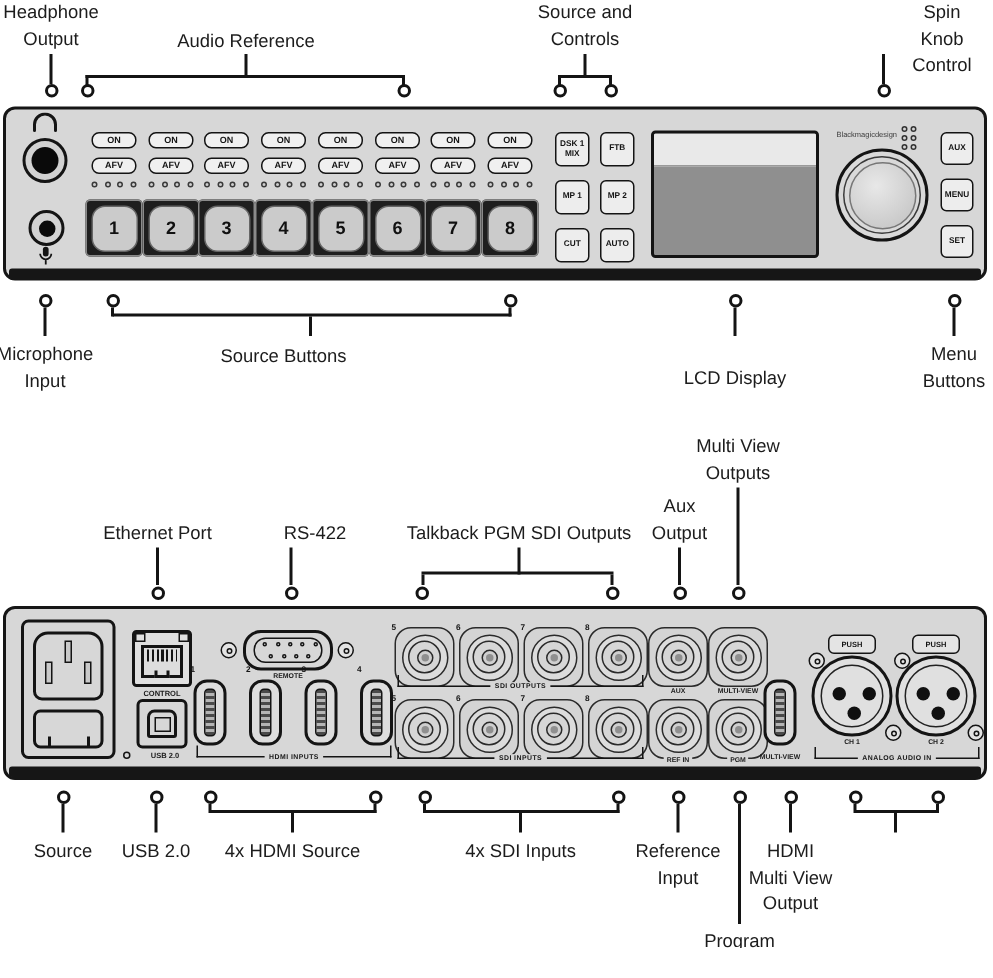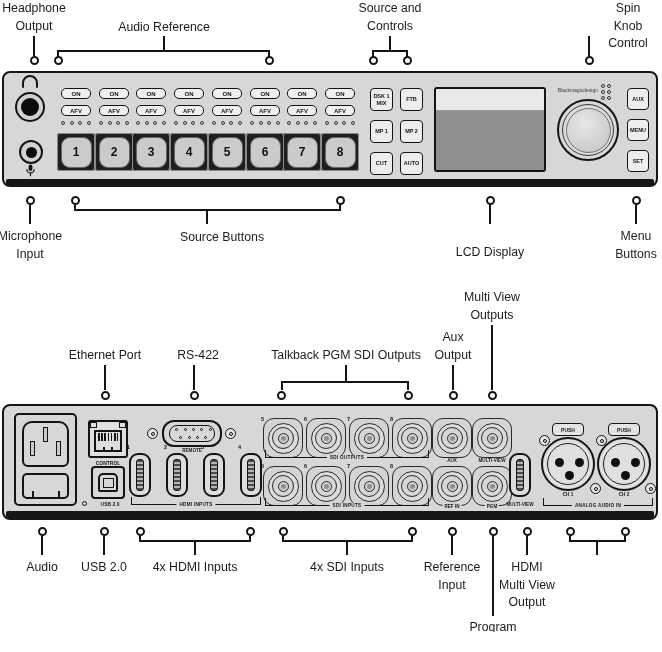--- a/index.html
+++ b/index.html
@@ -252,36 +252,36 @@
   <div class="lv" style="left:29px;top:205px;height:19px"></div>
   <div class="lbl" style="left:30px;top:228px">Microphone
 Input</div>
 
   <div class="dot" style="left:71px;top:196px"></div>
   <div class="dot" style="left:336px;top:196px"></div>
   <div class="lv" style="left:74px;top:205px;height:6px"></div>
   <div class="lv" style="left:339px;top:205px;height:6px"></div>
   <div class="lh" style="left:75px;top:209px;width:266px"></div>
   <div class="lv" style="left:206px;top:211px;height:13px"></div>
-  <div class="lbl" style="left:222px;top:229px">Source Buttons</div>
+  <div class="lbl" style="left:189px;top:229px">Source Buttons</div>
 
   <div class="dot" style="left:486px;top:196px"></div>
   <div class="lv" style="left:489px;top:205px;height:19px"></div>
   <div class="lbl" style="left:490px;top:244px">LCD Display</div>
 
   <div class="dot" style="left:632px;top:196px"></div>
   <div class="lv" style="left:635px;top:205px;height:19px"></div>
   <div class="lbl" style="left:636px;top:228px">Menu
 Buttons</div>
 
   <div class="lbl" style="left:105px;top:347px">Ethernet Port</div>
   <div class="lv" style="left:104px;top:365px;height:25px"></div>
   <div class="dot" style="left:101px;top:391px"></div>
 
-  <div class="lbl" style="left:198px;top:347px">RS-422</div>
+  <div class="lbl" style="left:210px;top:347px">RS-422</div>
   <div class="lv" style="left:193px;top:365px;height:25px"></div>
   <div class="dot" style="left:190px;top:391px"></div>
 
   <div class="lbl" style="left:346px;top:347px">Talkback PGM SDI Outputs</div>
   <div class="lv" style="left:345px;top:365px;height:18px"></div>
   <div class="lh" style="left:281px;top:381px;width:128px"></div>
   <div class="lv" style="left:281px;top:383px;height:7px"></div>
   <div class="lv" style="left:407px;top:383px;height:7px"></div>
   <div class="dot" style="left:277px;top:391px"></div>
   <div class="dot" style="left:404px;top:391px"></div>
@@ -523,33 +523,33 @@
       <i></i>
     </div>
   <div class="plbl" style="left:568px;top:492px">CH 1</div>
   <div class="plbl" style="left:624px;top:492px">CH 2</div>
   <div class="bracket" style="left:543px;top:498px;width:110px;height:8px">
       <span class="blbl">ANALOG AUDIO IN</span>
     </div>
 
   <div class="dot" style="left:38px;top:527px"></div>
   <div class="lv" style="left:41px;top:536px;height:19px"></div>
-  <div class="lbl" style="left:42px;top:559px">Audio</div>
+  <div class="lbl" style="left:42px;top:559px">Source</div>
 
   <div class="dot" style="left:100px;top:527px"></div>
   <div class="lv" style="left:103px;top:536px;height:19px"></div>
   <div class="lbl" style="left:104px;top:559px">USB 2.0</div>
 
   <div class="dot" style="left:136px;top:527px"></div>
   <div class="dot" style="left:246px;top:527px"></div>
   <div class="lv" style="left:139px;top:536px;height:6px"></div>
   <div class="lv" style="left:249px;top:536px;height:6px"></div>
   <div class="lh" style="left:140px;top:540px;width:111px"></div>
   <div class="lv" style="left:194px;top:542px;height:13px"></div>
-  <div class="lbl" style="left:195px;top:559px">4x HDMI Inputs</div>
+  <div class="lbl" style="left:195px;top:559px">4x HDMI Source</div>
 
   <div class="dot" style="left:279px;top:527px"></div>
   <div class="dot" style="left:408px;top:527px"></div>
   <div class="lv" style="left:282px;top:536px;height:6px"></div>
   <div class="lv" style="left:411px;top:536px;height:6px"></div>
   <div class="lh" style="left:283px;top:540px;width:130px"></div>
   <div class="lv" style="left:346px;top:542px;height:13px"></div>
   <div class="lbl" style="left:347px;top:559px">4x SDI Inputs</div>
 
   <div class="dot" style="left:448px;top:527px"></div>

